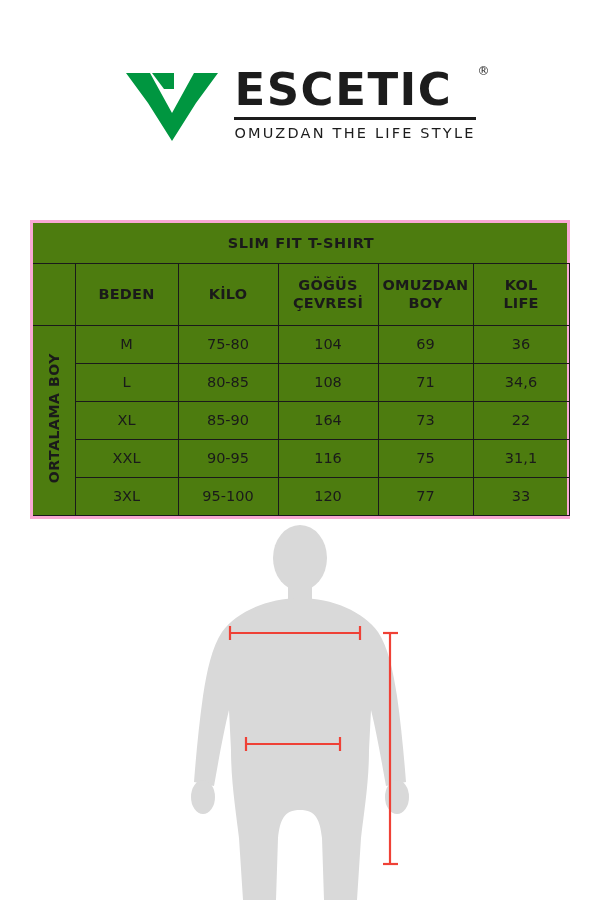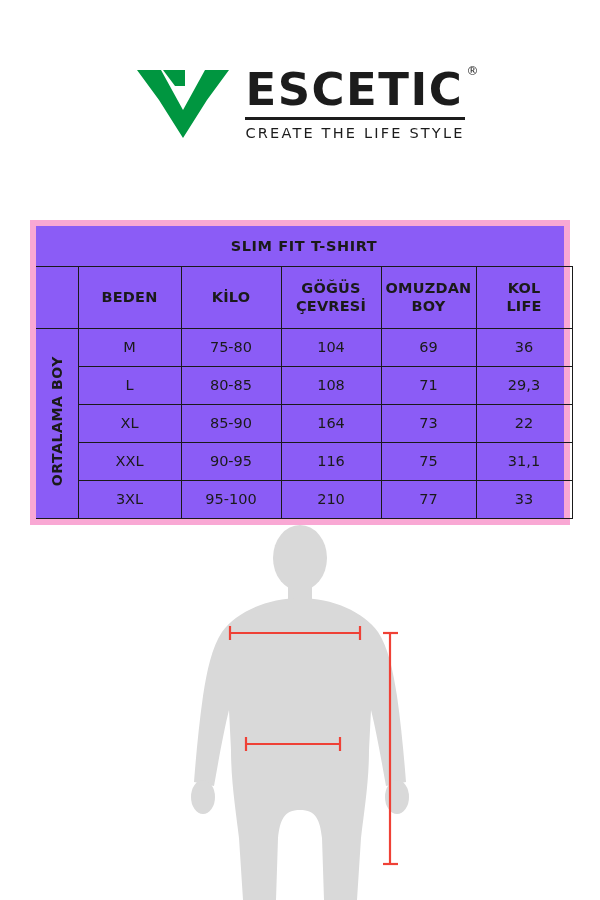--- a/index.html
+++ b/index.html
@@ -21,21 +21,21 @@
   }
 
   
   .logo-block {
     position: absolute;
     top: 62px;
     left: 0;
     width: 600px;
     display: flex;
     justify-content: center;
-    align-items: center;
+    align-items: flex-end;
   }
   .logo-mark {
     width: 96px;
     height: 72px;
     margin-right: 14px;
     flex: 0 0 auto;
   }
   .logo-text-wrap {
     position: relative;
     padding-top: 4px;
@@ -69,22 +69,22 @@
     color: #1c1c1c;
     text-align: right;
   }
 
   
   .table-wrap {
     position: absolute;
     top: 220px;
     left: 30px;
     width: 540px;
-    border: 6px solid #f9a8d4;
-    background: #8b5cf6;
+    border: 3px solid #f9a8d4;
+    background: #4d7c0f;
   }
   table.size-table {
     width: 100%;
     border-collapse: collapse;
     table-layout: fixed;
   }
   table.size-table td, table.size-table th {
     border: 1px solid #1a1a1a;
     text-align: center;
     vertical-align: middle;
@@ -149,21 +149,21 @@
   <div class="logo-block">
     <svg class="logo-mark" viewBox="0 0 96 72">
       <polygon points="2,4 26,4 48,44 48,72 24,34" fill="#009640"></polygon>
       <polygon points="94,4 70,4 48,44 48,72 72,34" fill="#009640"></polygon>
       <polygon points="28,4 50,4 50,20 40,20" fill="#009640"></polygon>
     </svg>
     <div class="logo-text-wrap">
       <div class="brand-name">ESCETIC</div>
       <div class="brand-reg">®</div>
       <div class="brand-rule"></div>
-      <div class="brand-tagline">CREATE THE LIFE STYLE</div>
+      <div class="brand-tagline">OMUZDAN THE LIFE STYLE</div>
     </div>
   </div>
 
   <div class="table-wrap">
     <table class="size-table">
       <colgroup>
         <col style="width:42px">
         <col style="width:103px">
         <col style="width:100px">
         <col style="width:100px">
@@ -200,40 +200,40 @@
           <td class="body-cell">75-80</td>
           <td class="body-cell">104</td>
           <td class="body-cell">69</td>
           <td class="body-cell">36</td>
         </tr>
         <tr>
           <td class="body-cell">L</td>
           <td class="body-cell">80-85</td>
           <td class="body-cell">108</td>
           <td class="body-cell">71</td>
-          <td class="body-cell">29,3</td>
+          <td class="body-cell">34,6</td>
         </tr>
         <tr>
           <td class="body-cell">XL</td>
           <td class="body-cell">85-90</td>
           <td class="body-cell">164</td>
           <td class="body-cell">73</td>
           <td class="body-cell">22</td>
         </tr>
         <tr>
           <td class="body-cell">XXL</td>
           <td class="body-cell">90-95</td>
           <td class="body-cell">116</td>
           <td class="body-cell">75</td>
           <td class="body-cell">31,1</td>
         </tr>
         <tr>
           <td class="body-cell">3XL</td>
           <td class="body-cell">95-100</td>
-          <td class="body-cell">210</td>
+          <td class="body-cell">120</td>
           <td class="body-cell">77</td>
           <td class="body-cell">33</td>
         </tr>
       </tbody>
     </table>
   </div>
 
   <div class="figure-wrap">
     <svg class="figure-svg" width="600" height="380" viewBox="0 0 600 380">
 

